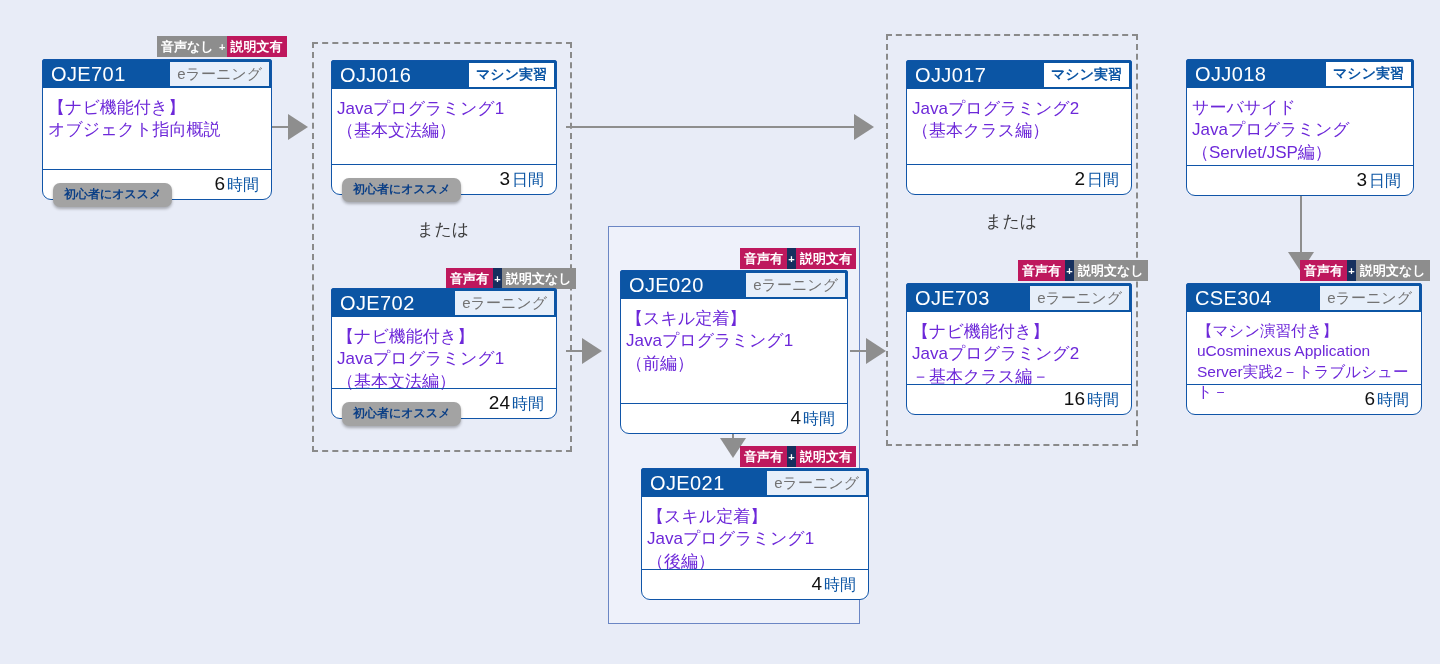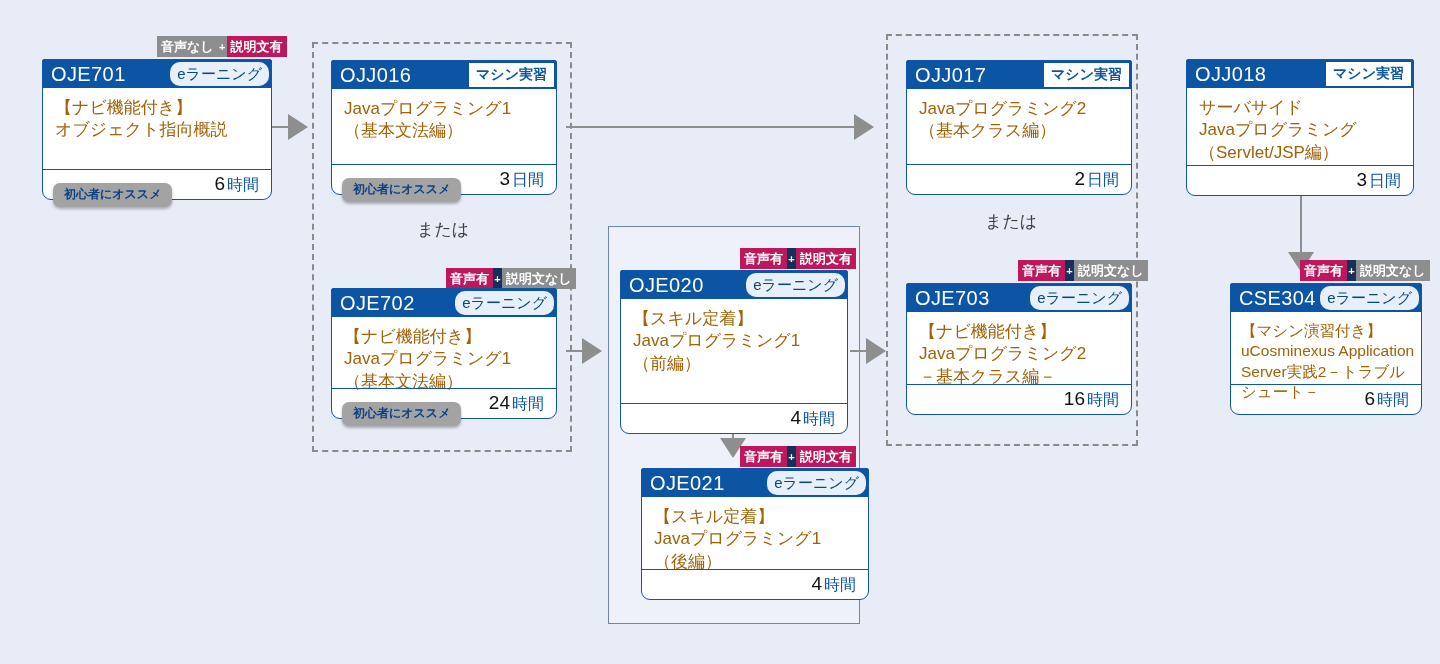--- a/index.html
+++ b/index.html
@@ -27,26 +27,26 @@
   .card .code{
     color:#ffffff;font-size:20px;line-height:28px;
     padding-left:8px;letter-spacing:.4px;font-weight:400;
     white-space:nowrap;
   }
   .tag{
     margin:2px 2px 2px 0;padding:0 7px;
     display:flex;align-items:center;justify-content:center;
     font-size:13px;font-weight:700;white-space:nowrap;
   }
-  .tag.elearn{background:#e7effa;color:#0c4a6e;font-weight:400;font-size:15px;border-radius:10px;}
+  .tag.elearn{background:#e7effa;color:#737373;font-weight:400;font-size:15px;}
   .tag.machine{background:#ffffff;color:#0b55a4;font-weight:700;font-size:14px;}
 
   .card .body{
-    padding:9px 0 6px 12px;
-    font-size:17px;line-height:1.32;color:#a16207;
+    padding:9px 0 6px 5px;
+    font-size:17px;line-height:1.32;color:#6d28d9;
     white-space:pre-line;
   }
   .card .foot{
     position:absolute;left:0;right:0;bottom:0;height:30px;
     border-top:1.5px solid #1055a8;
     display:flex;align-items:center;justify-content:flex-end;
     padding-right:12px;box-sizing:border-box;
     border-radius:0 0 8px 8px;
   }
   .dur{font-size:19px;color:#111;white-space:nowrap;}
@@ -265,21 +265,21 @@
     <div class="body">サーバサイド
 Javaプログラミング
 （Servlet/JSP編）</div>
     <div class="foot">
       <span class="dur">
         <span>3</span><span class="unit">日間</span>
       </span>
     </div>
   </div>
 
-  <div class="card" style="left:1230px;top:283px;width:192px;height:132px;">
+  <div class="card" style="left:1186px;top:283px;width:236px;height:132px;">
     <div class="hdr">
       <span class="code">CSE304</span>
       <span class="tag elearn">eラーニング</span>
     </div>
     <div class="body small" style="font-size:15.5px;padding-left:10px;">【マシン演習付き】
 uCosminexus Application
 Server実践2－トラブルシュート－</div>
     <div class="foot">
       <span class="dur">
         <span>6</span><span class="unit">時間</span>

